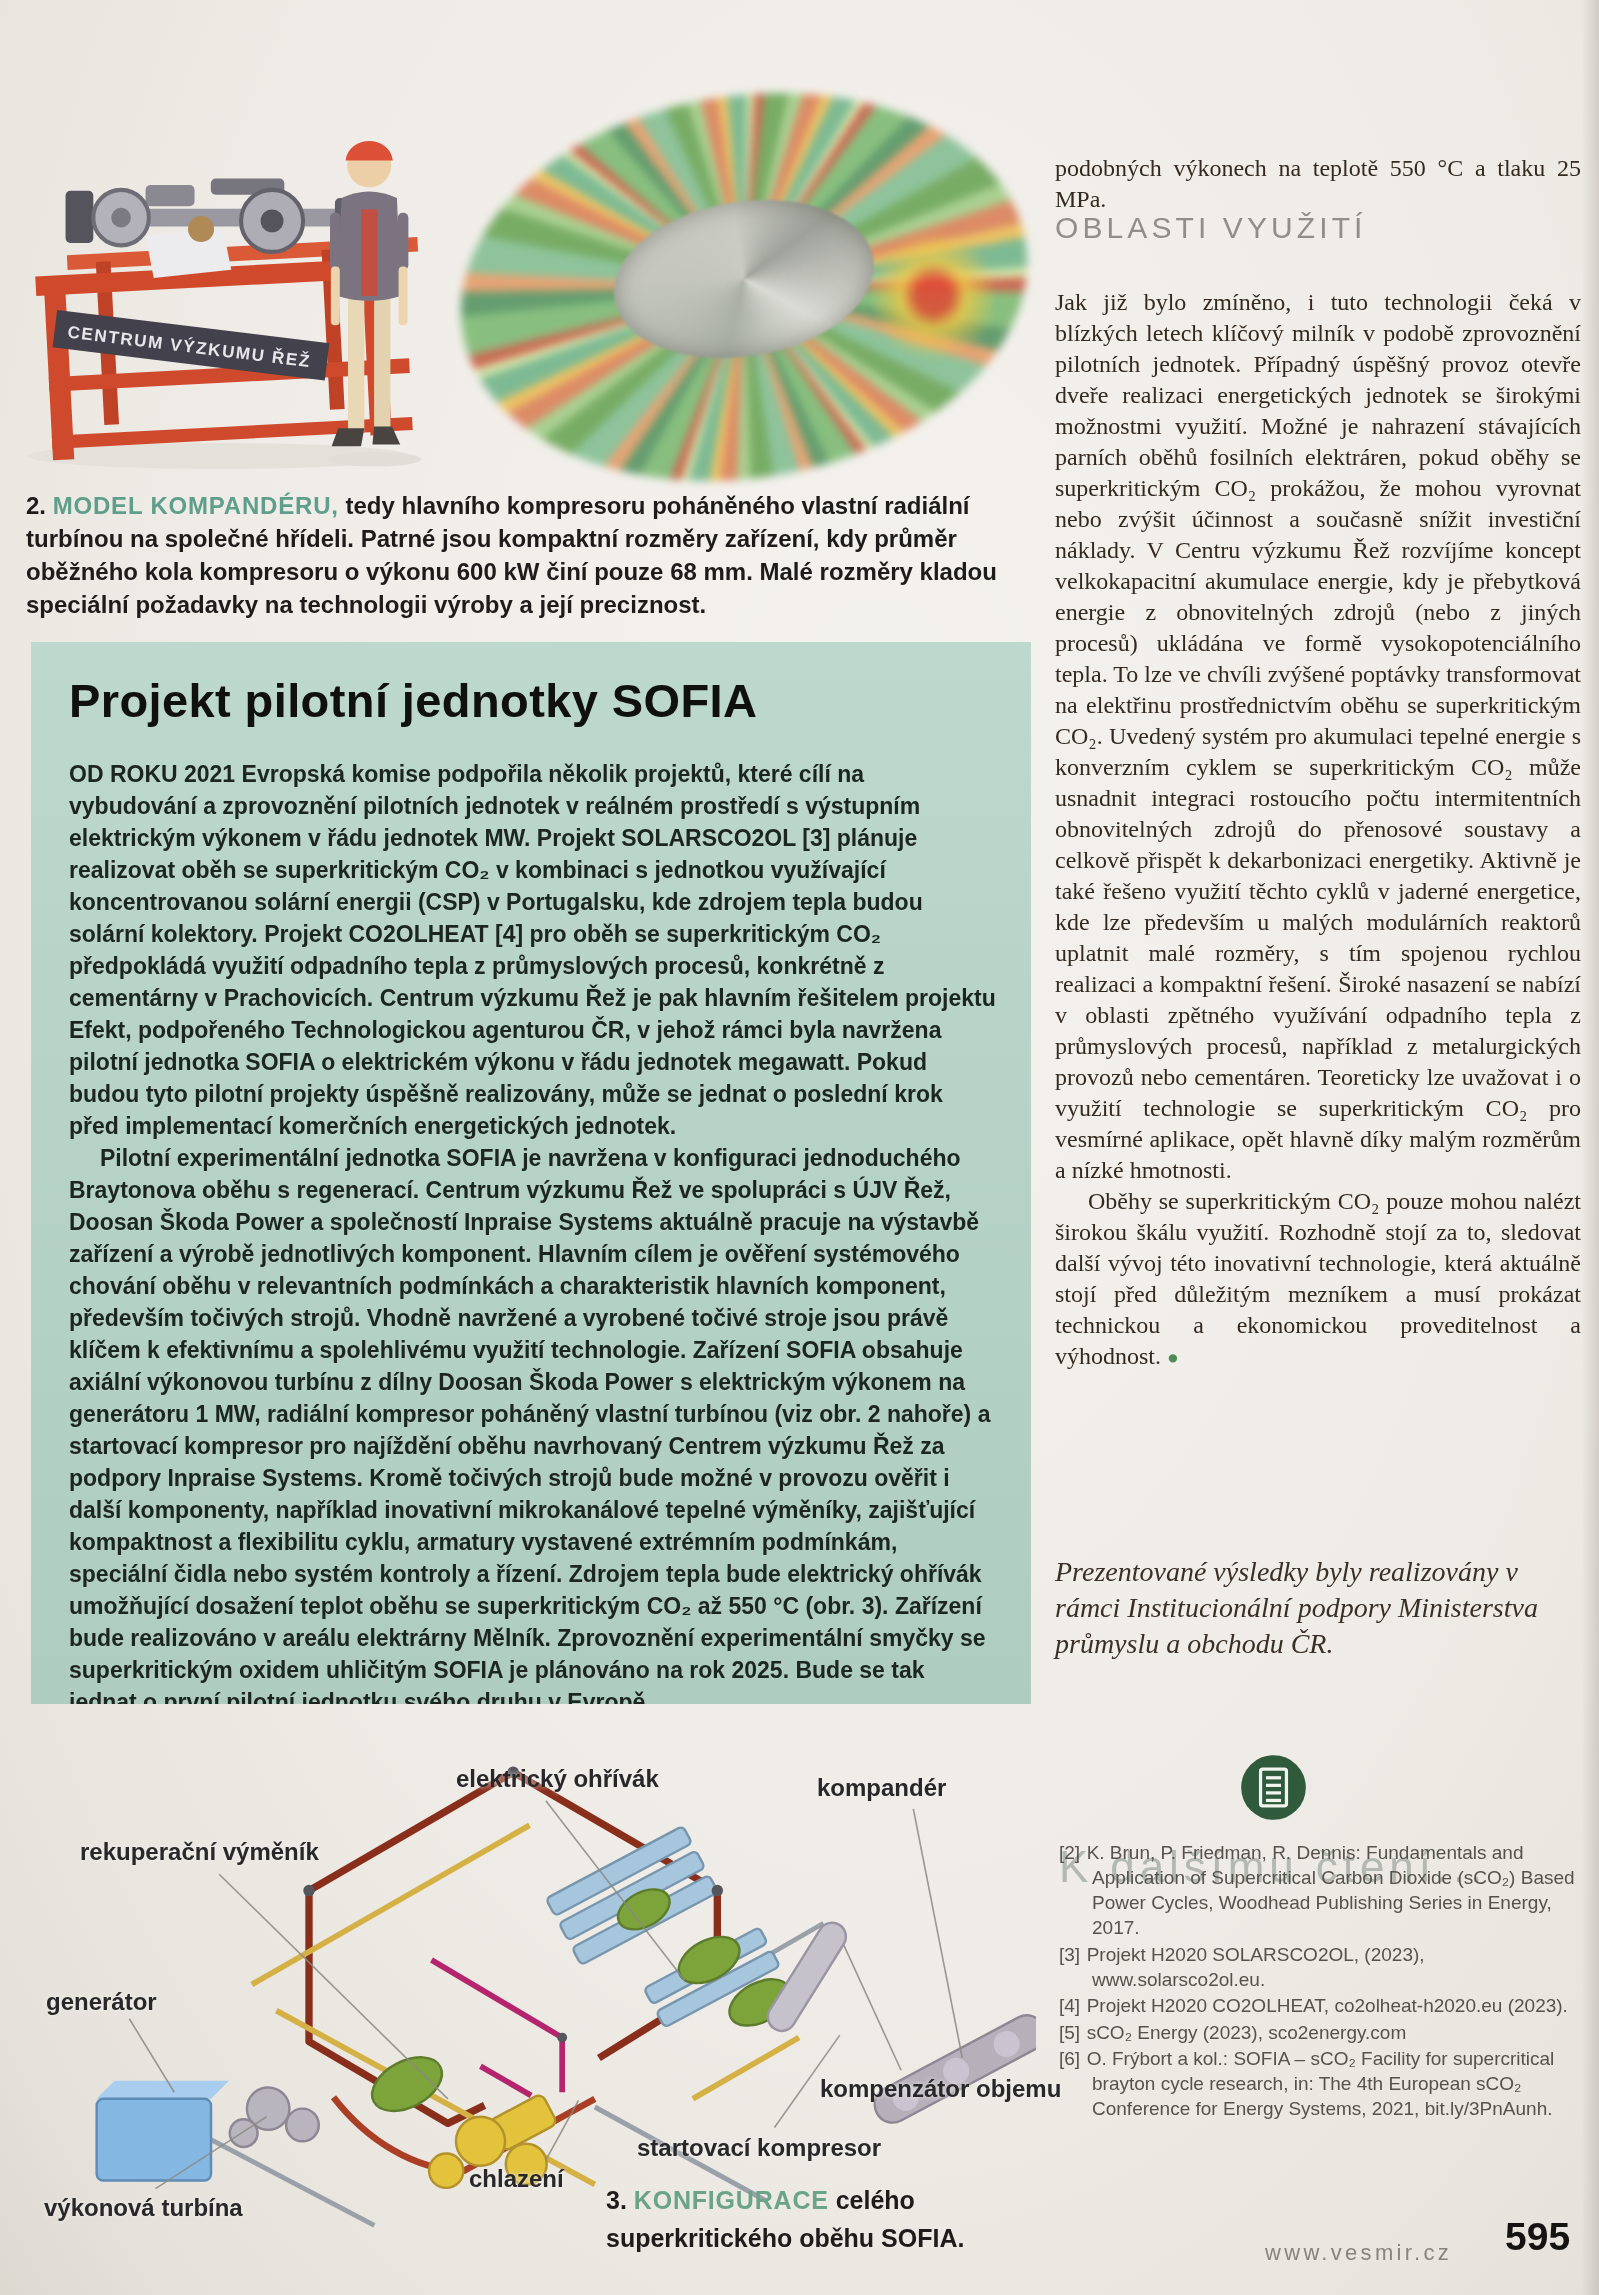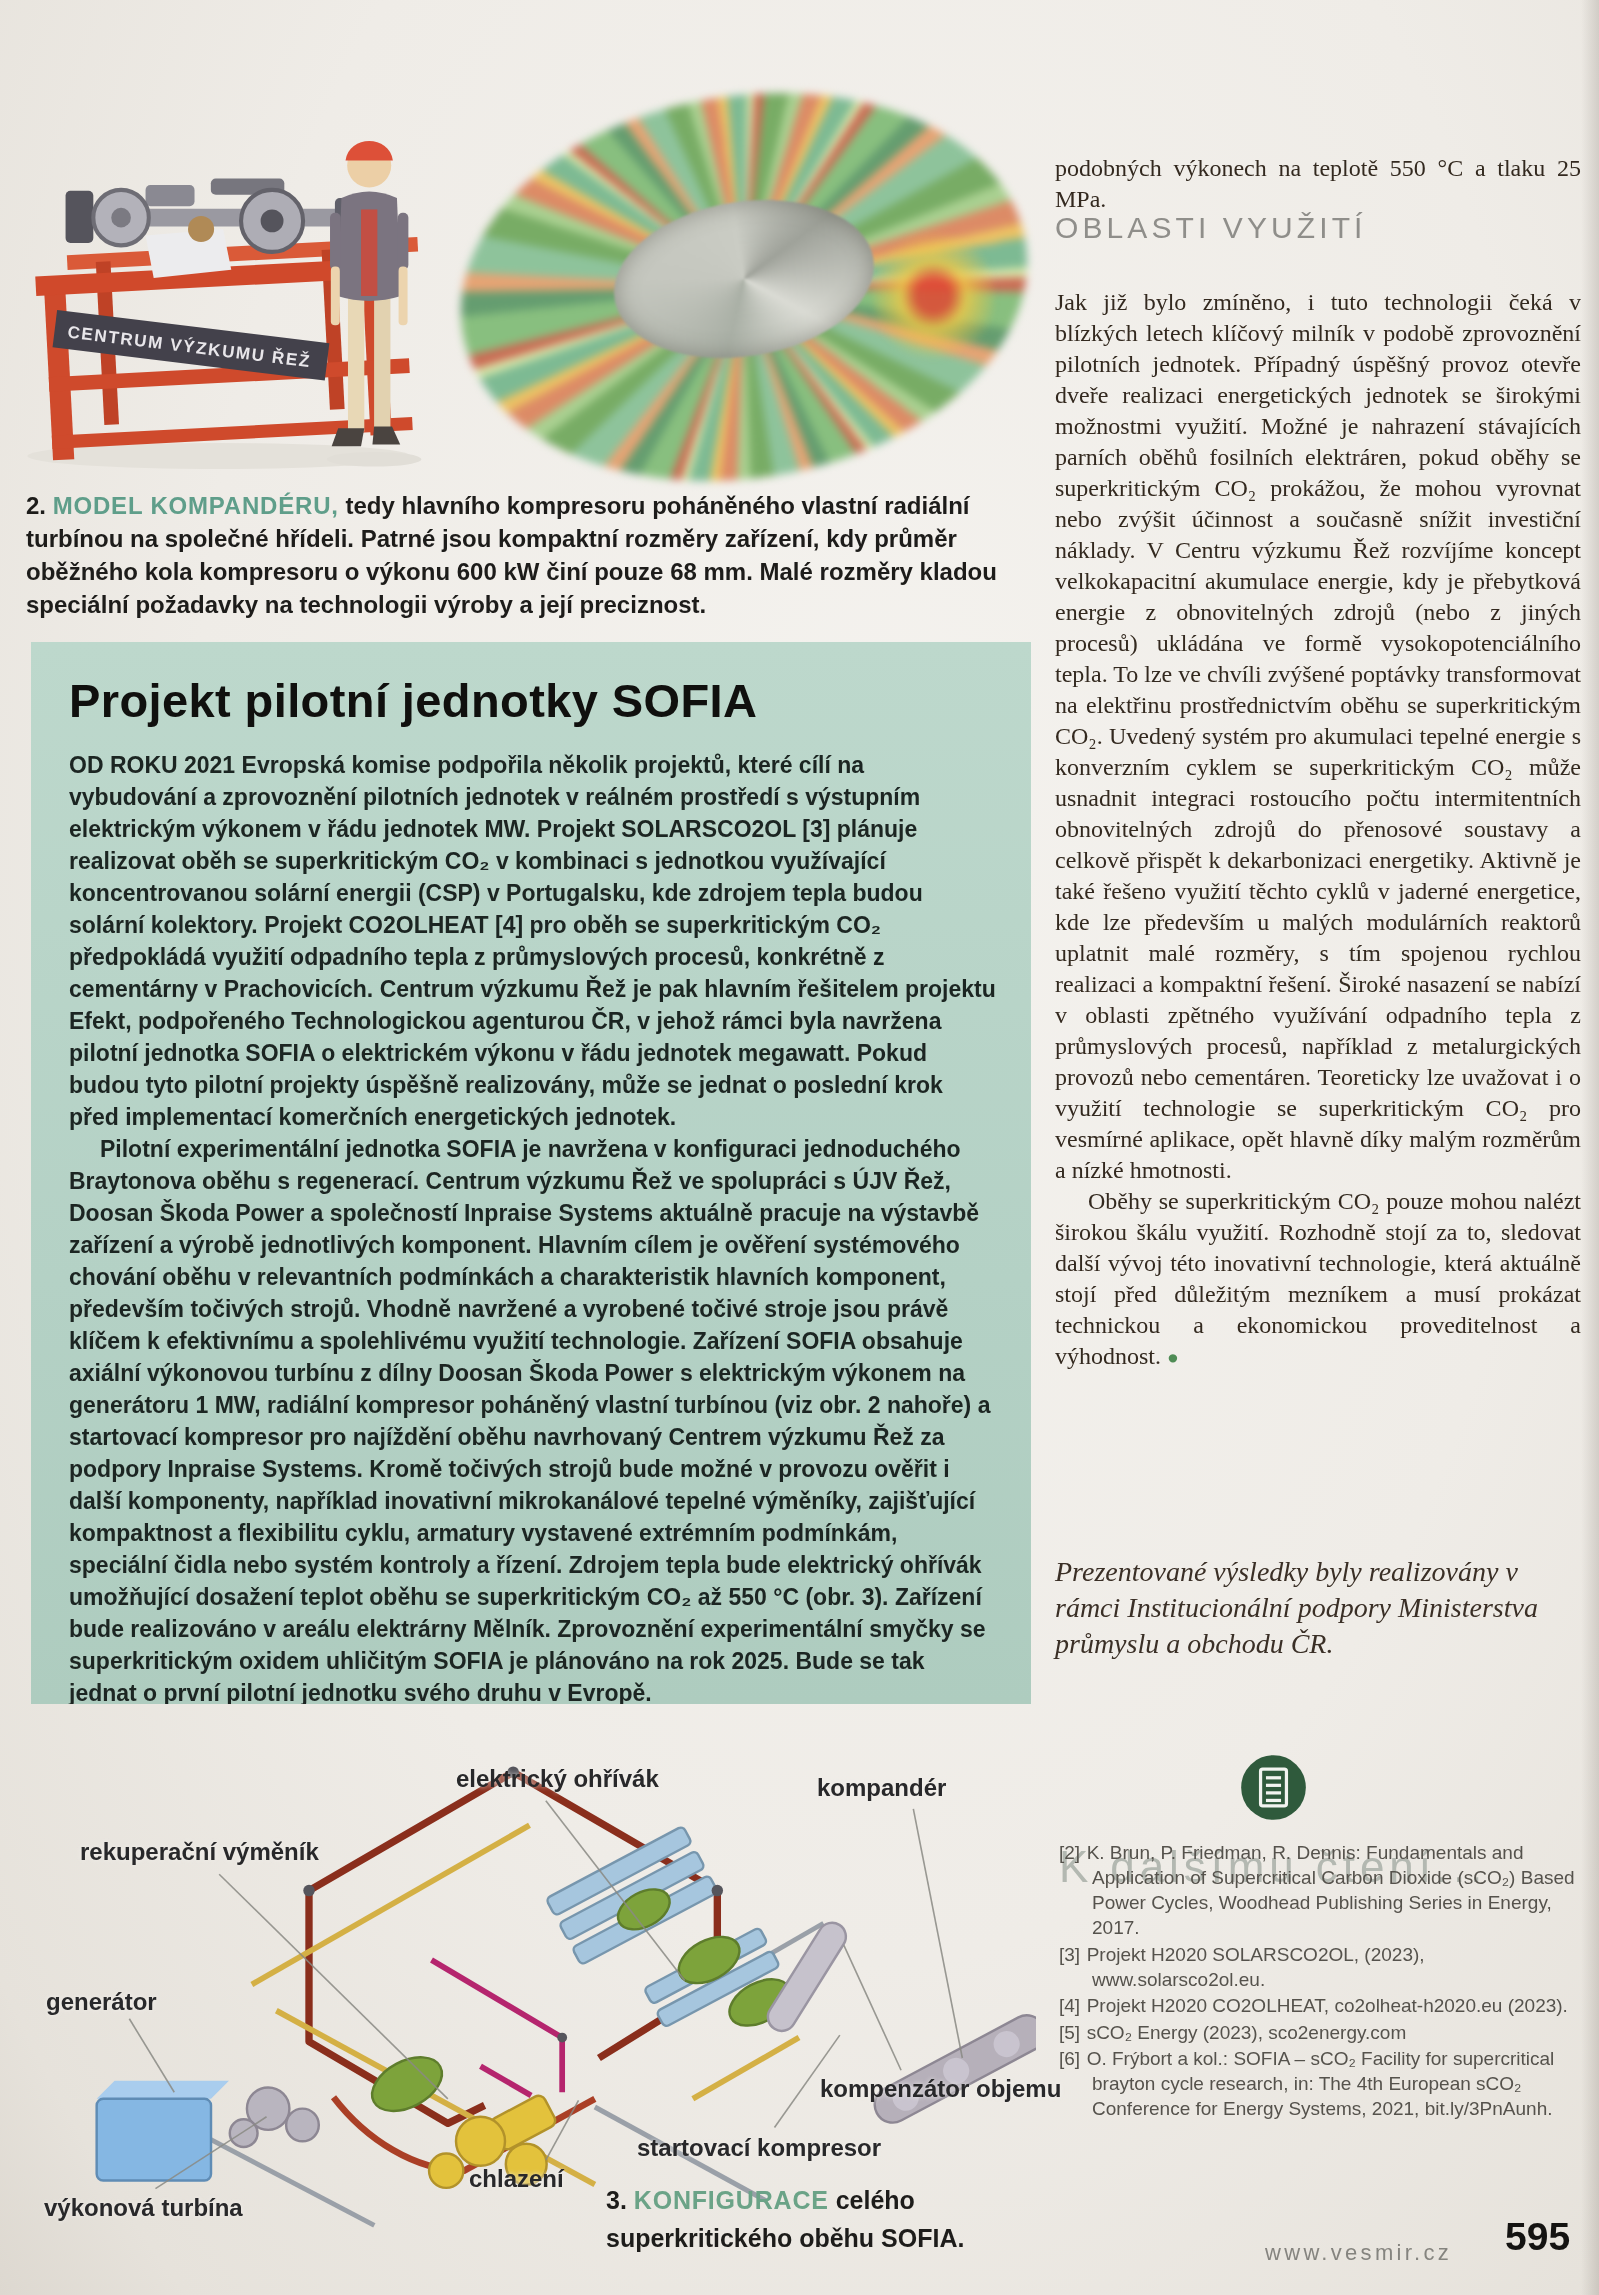--- a/index.html
+++ b/index.html
@@ -35,21 +35,21 @@
 
   
   .cap2 { position:absolute; left:26px; top:489px; width:998px;
     font-size:24px; line-height:33px; font-weight:bold; color:#1d1c1a; }
   .cap2 .caplead { color:#5f9e8a; letter-spacing:0.8px; }
 
   
   .sofia-box { position:absolute; left:31px; top:642px; width:1000px; height:1062px;
     background: linear-gradient(180deg,#bdd8cc 0%, #b4d1c5 60%, #aeccbf 100%);
     padding:31px 34px 24.5px 38px; overflow:hidden; }
-  .sofia-box h1 { font-size:47px; letter-spacing:0.4px; color:#10100e; margin-bottom:21px; }
+  .sofia-box h1 { font-size:47px; letter-spacing:0.4px; color:#10100e; margin-bottom:30px; }
   .sofia-box p { font-size:23px; line-height:32px; font-weight:bold; color:#1c2522; text-align:left; }
   .sofia-box p.bp2 { text-indent:31px; }
 
   
   .rc-frag, .rc-body { position:absolute; left:1055px; width:526px;
     font-family:"Liberation Serif", serif; color:#33291f; font-size:24px; line-height:31px;
     text-align:justify;margin-top:29px; }
   .rc-frag { top:124px; }
   .rc-head { position:absolute; left:1055px; top:211px; font-size:30px; font-weight:400;
     letter-spacing:4.1px; color:#8f8e8a; }

